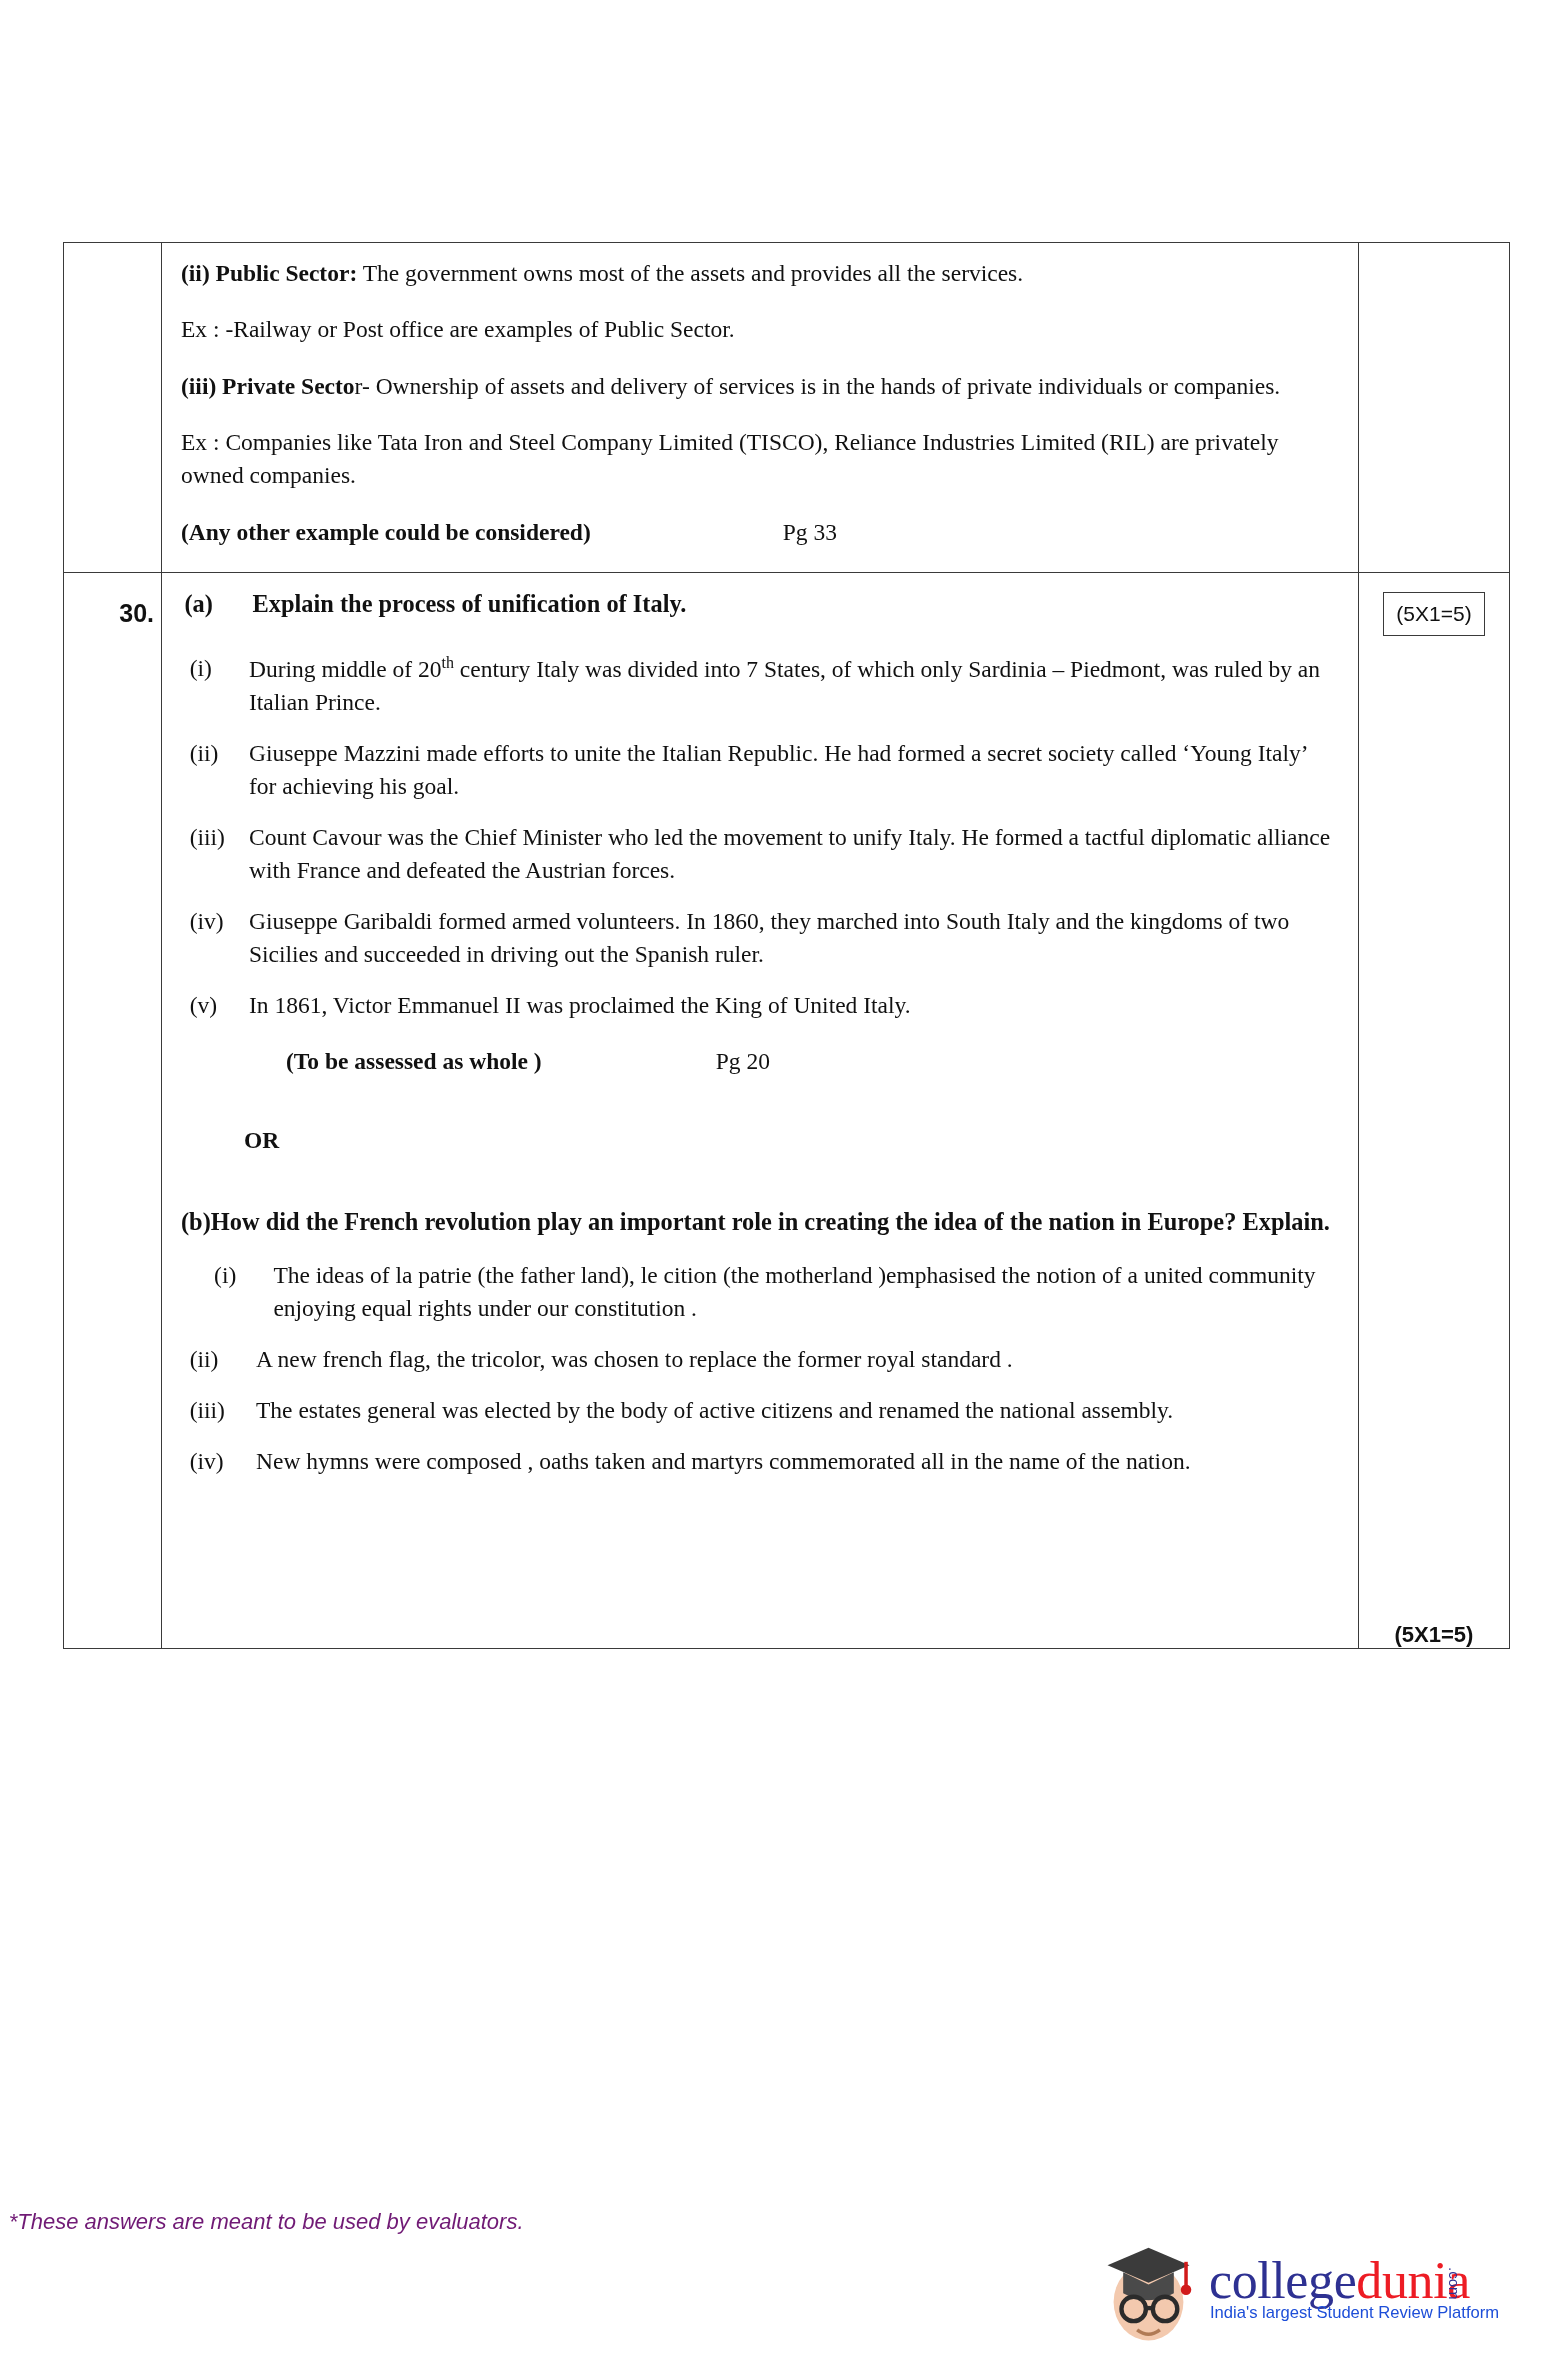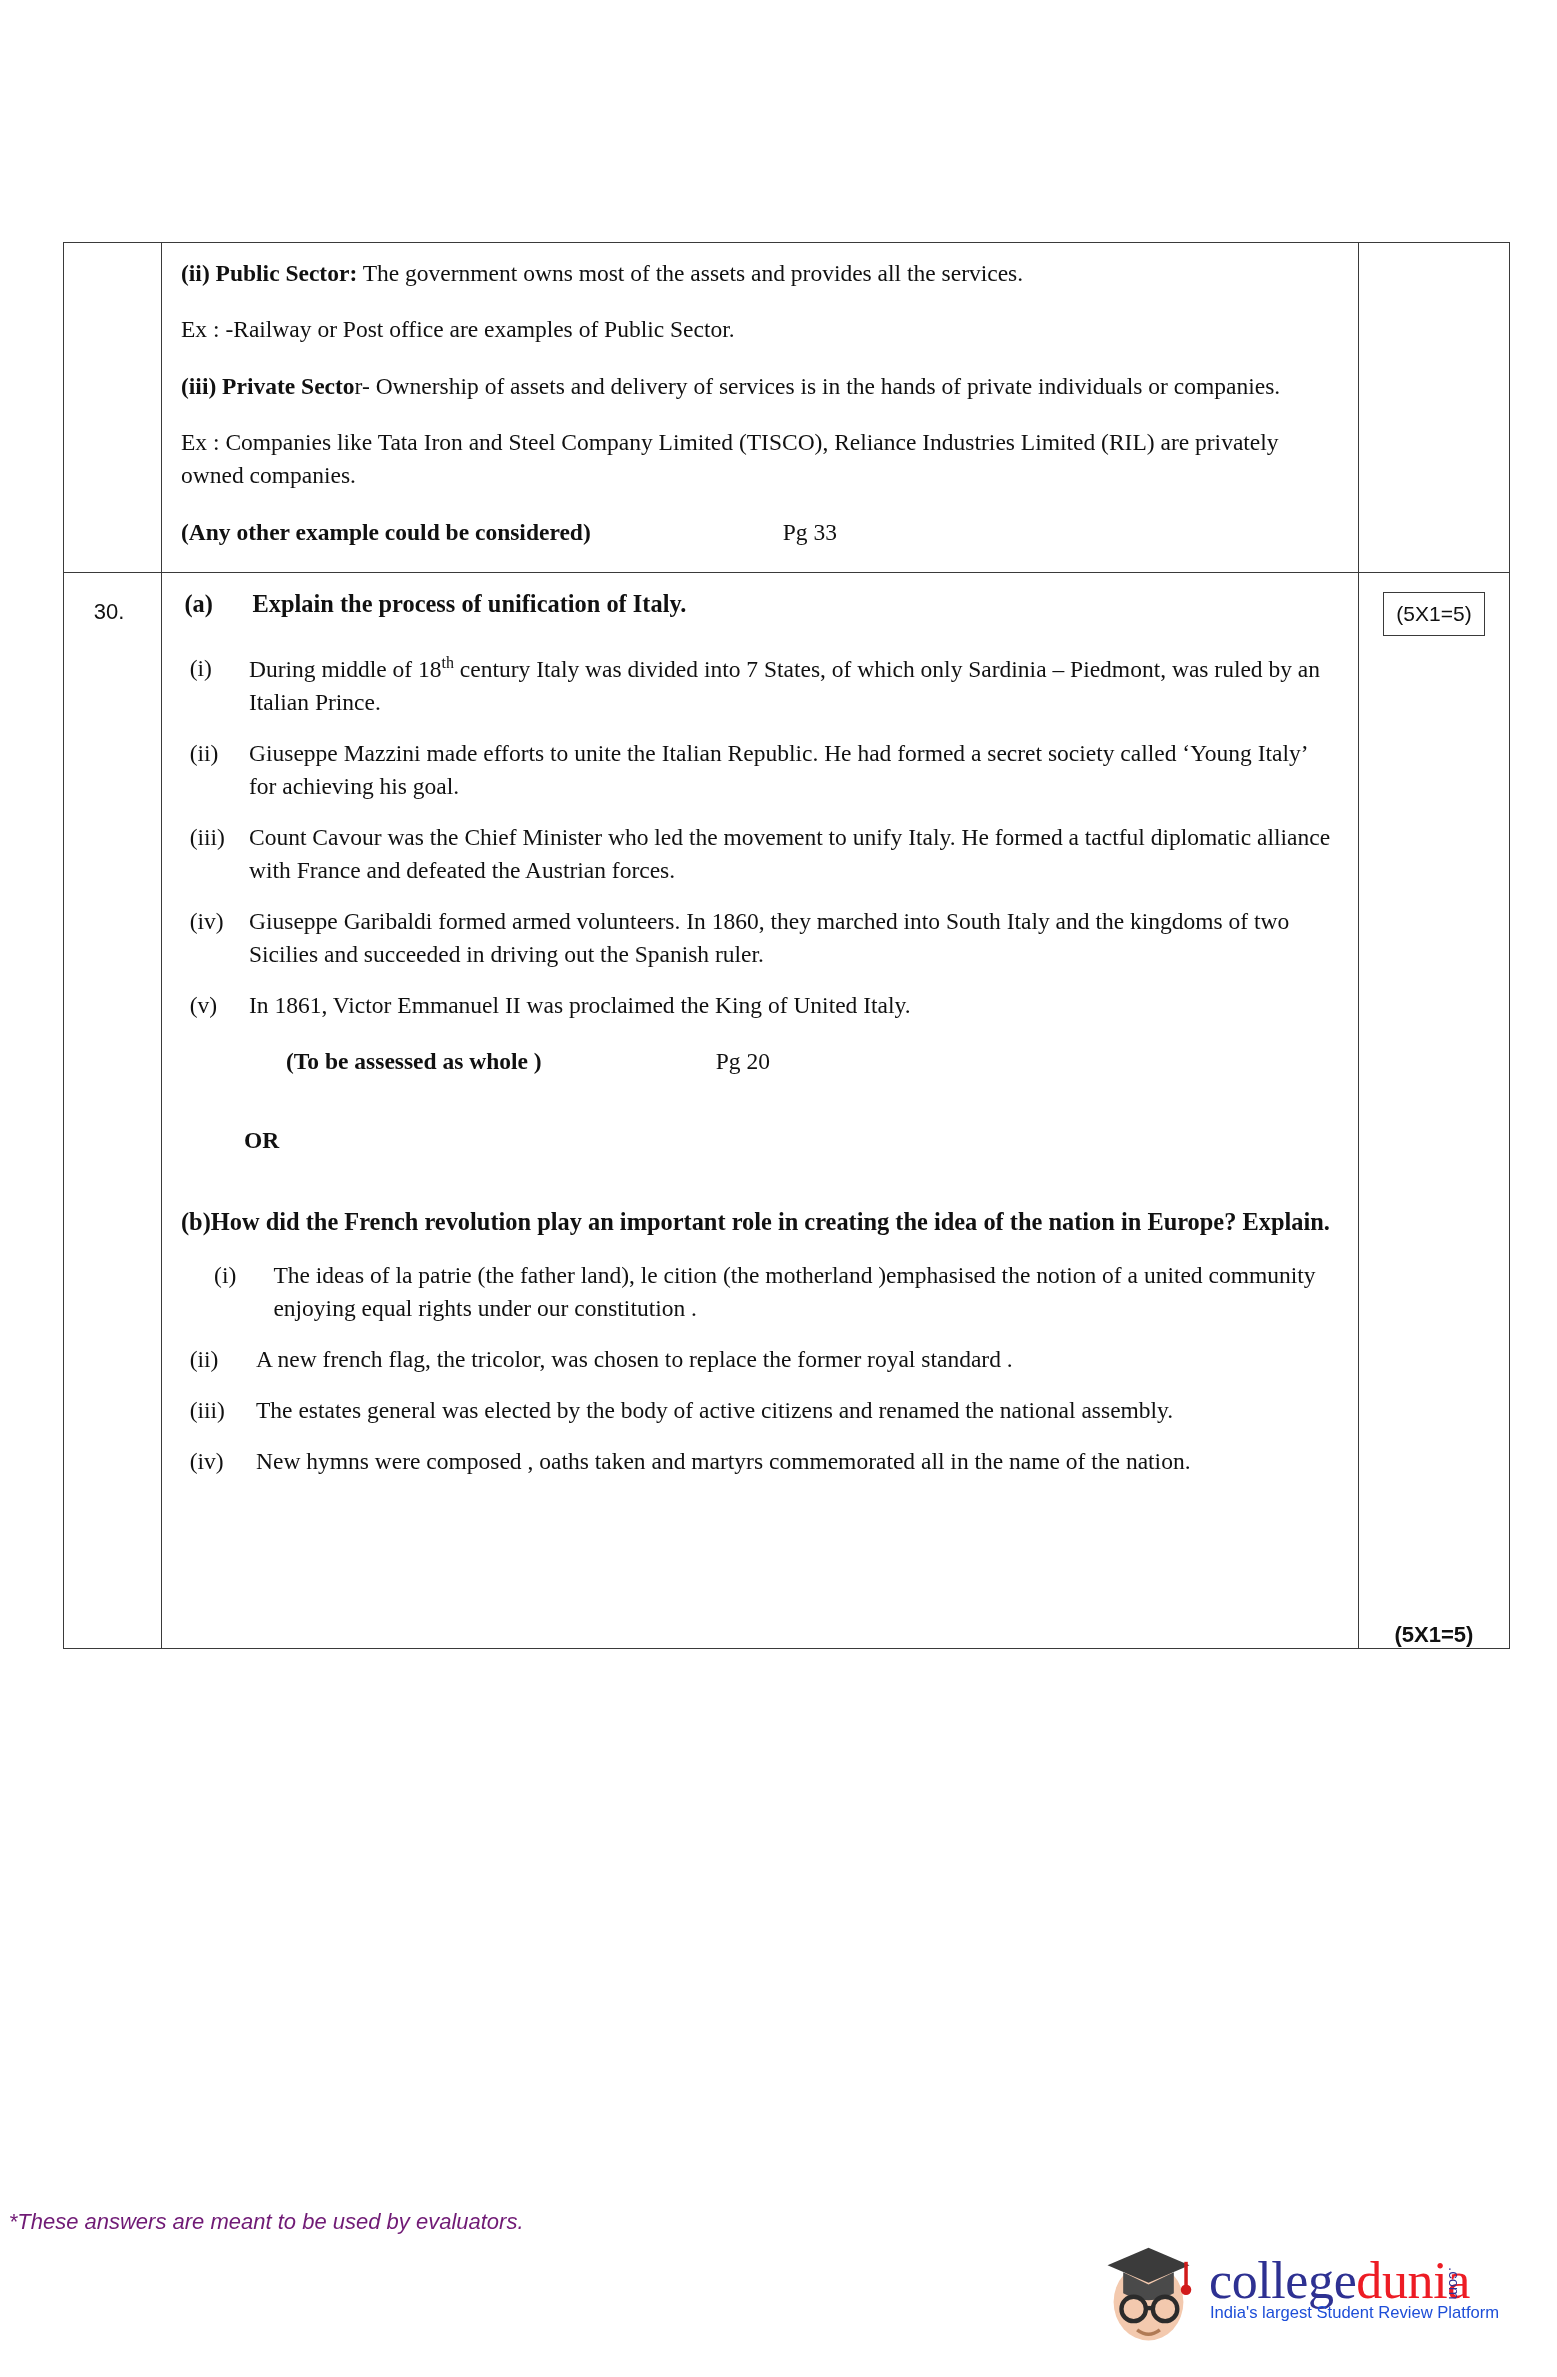--- a/index.html
+++ b/index.html
@@ -38,24 +38,24 @@
   }
   .col-num { width: 98px; }
   .col-body { width: 1197px; }
   .col-marks { width: 151px; }
 
   .cell-pad {
     padding: 14px 19px 23px 19px;
   }
   .num-cell {
     padding: 26px 7px 0 0;
-    text-align: center;
-    font-family: "Liberation Sans", sans-serif;
-    font-weight: normal;
-    font-size: 22px;
+    text-align: right;
+    font-family: "Liberation Sans", sans-serif;
+    font-weight: bold;
+    font-size: 25px;
   }
   .marks-cell {
     padding: 15.7px 0 0 0;
     text-align: center;
     font-family: "Liberation Sans", sans-serif;
     font-size: 22px;
     font-weight: bold;
   }
   .marks-boxed {
     display: inline-block;
@@ -239,21 +239,21 @@
         <td class="col-body">
           <div class="cell-pad">
 
             <div class="heading-row">
               <span class="lbl">(a)</span>
               <span>Explain the process of unification of Italy.</span>
             </div>
 
             <div class="q-row">
               <span class="q-mark">(i)</span>
-              <span class="q-text"><span>During middle of 18</span><sup>th</sup><span> century Italy was divided into 7 States, of which only Sardinia – Piedmont, was ruled by an Italian Prince.</span></span>
+              <span class="q-text"><span>During middle of 20</span><sup>th</sup><span> century Italy was divided into 7 States, of which only Sardinia – Piedmont, was ruled by an Italian Prince.</span></span>
             </div>
 
             <div class="q-row">
               <span class="q-mark">(ii)</span>
               <span class="q-text">Giuseppe Mazzini made efforts to unite the Italian Republic. He had formed a secret society called ‘Young Italy’ for achieving his goal.</span>
             </div>
 
             <div class="q-row">
               <span class="q-mark">(iii)</span>
               <span class="q-text">Count Cavour was the Chief Minister who led the movement to unify Italy. He formed a tactful diplomatic alliance with France and defeated the Austrian forces.</span>

